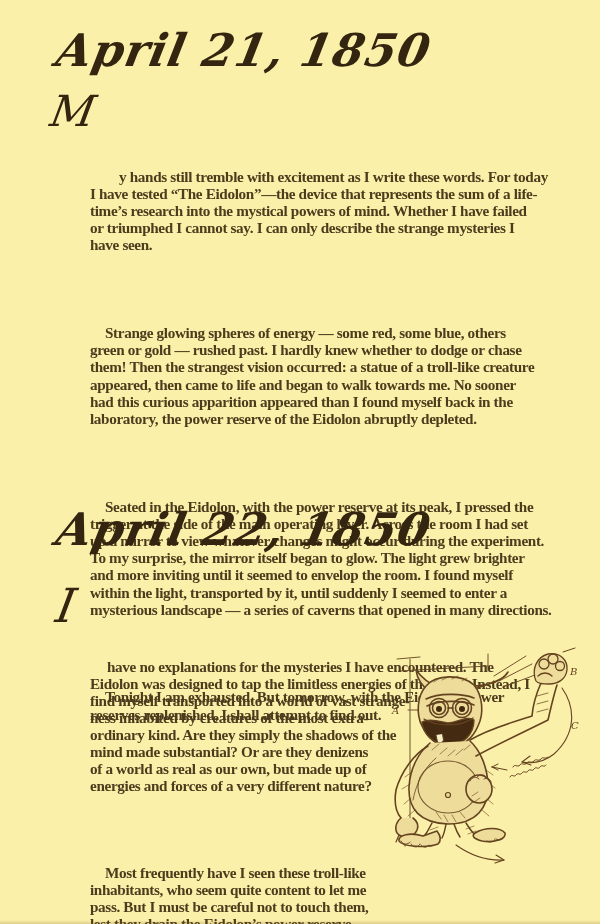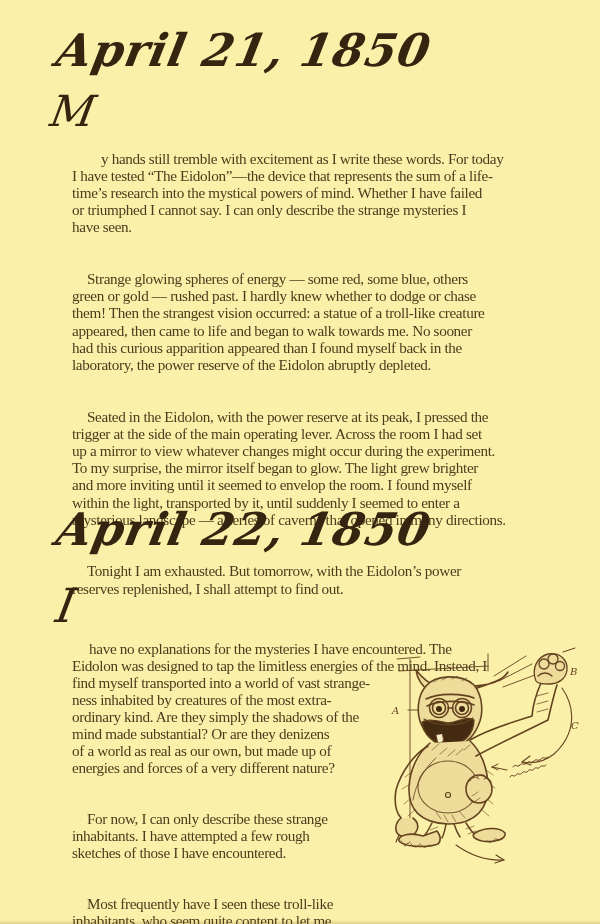--- a/index.html
+++ b/index.html
@@ -18,21 +18,21 @@
     position:absolute;margin:0;
     font-family:"DejaVu Serif",serif;font-style:italic;font-weight:600;
     color:#33250f;transform:skewX(-11deg);transform-origin:left bottom;
     letter-spacing:1px;white-space:nowrap;
   }
   .h1{left:52px;top:24px;font-size:45px;}
   .h2{left:52px;top:503px;font-size:45px;}
   .entry{position:absolute;left:72px;width:520px;white-space:pre;font-size:15.2px;letter-spacing:-0.35px;}
   .entry1{top:98px;line-height:17.2px;}
   .entry2{top:589px;line-height:17px;}
-  .para{margin:0;}
+  .para{margin:18px;font-weight:bold;}
   .indent{text-indent:15px;}
   .first1{text-indent:29px;}
   .first2{text-indent:17px;}
   .dropcap{
     position:absolute;font-family:"DejaVu Serif",serif;font-style:italic;
     color:#33250f;transform:skewX(-10deg);line-height:1;
   }
   .dropcap-m{left:-21px;top:-8px;font-size:43px;}
   .dropcap-i{left:-15px;top:-7px;font-size:47px;}
   .u{text-decoration:underline;text-underline-offset:2.5px;}
@@ -74,23 +74,20 @@
   <div class="entry entry2">
     <span class="dropcap dropcap-i">I</span>
     <p class="para first2">have no explanations for the mysteries I have encountered. The
 Eidolon was designed to tap the limitless energies of the mind. Instead, I
 find myself transported into a world of vast strange-
 ness inhabited by creatures of the most extra-
 ordinary kind. Are they simply the shadows of the
 mind made substantial? Or are they denizens
 of a world as real as our own, but made up of
 energies and forces of a very different nature?</p>
-    <p class="para indent">For now, I can only describe these strange
-inhabitants. I have attempted a few rough
-sketches of those I have encountered.</p>
     <p class="para indent">Most frequently have I seen these troll-like
 inhabitants, who seem quite content to let me
 pass. But I must be careful not to touch them,
 lest they drain the Eidolon’s power reserve.</p>
   </div>
 
   <svg class="sketch" viewBox="0 0 212 258" aria-hidden="true">
     <g fill="none" stroke="#64431f" stroke-linecap="round" stroke-linejoin="round">
 
       <g stroke-width="1" opacity="0.9">

